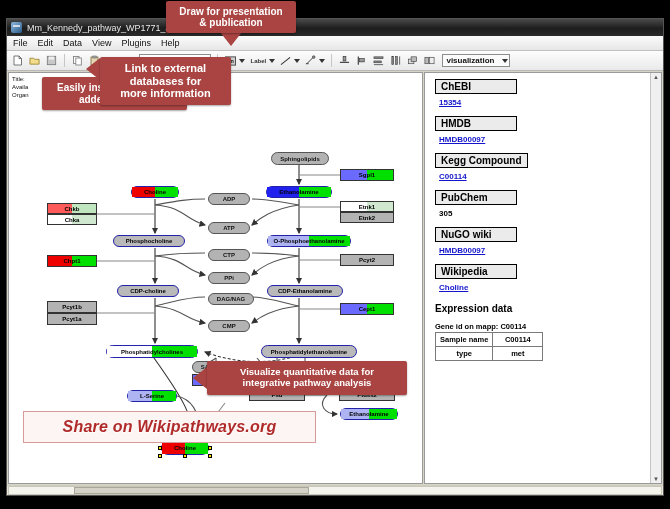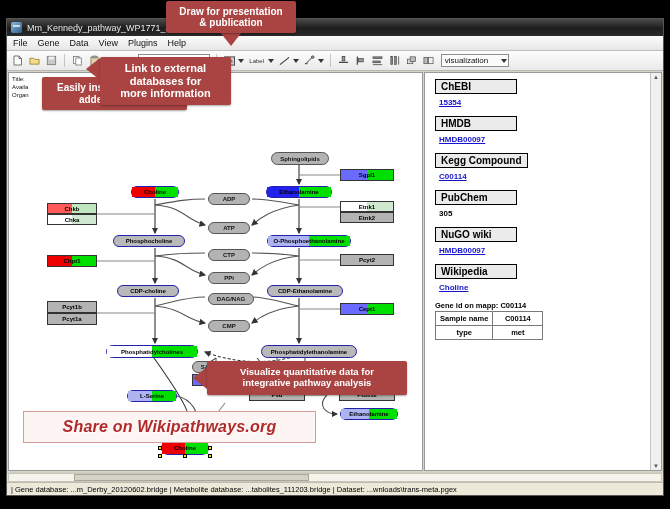--- a/index.html
+++ b/index.html
@@ -36,21 +36,21 @@
     background:linear-gradient(180deg,#fbfbfb,#e6e6e6);
     border-bottom:1px solid #c0c0c0;
     font-size:9px; color:#111; padding-left:5px; gap:8px;
   }
   .menubar span{cursor:default;padding:0 1px;}
   
   .toolbar{
     flex:0 0 20px;height:20px;display:flex;align-items:center;
     background:linear-gradient(180deg,#fdfdfd,#e9e9e9);
     border-bottom:1px solid #b8b8b8;
-    padding-left:4px; gap:4px; font-size:8px;
+    padding-left:4px; gap:4px; font-size:8px;font-weight:bold;
   }
   .tbtn{
     width:13px;height:13px;border:1px solid transparent;border-radius:2px;
     display:flex;align-items:center;justify-content:center;
     font-size:8px; color:#3a3a3a; position:relative;
   }
   .tbtn svg{display:block;}
   .tsep{width:1px;height:13px;background:#c6c6c6;margin:0 2px;}
   .zoomlbl{font-size:8px;color:#222;margin-left:4px;margin-right:2px;}
   .zoombox{
@@ -183,21 +183,21 @@
 
 <div id="app">
 
   <div class="titlebar">
     <span class="tb-ico"></span>
     <span>Mm_Kennedy_pathway_WP1771_45176.gpml</span>
   </div>
 
   <div class="menubar">
     <span>File</span>
-    <span>Gene</span>
+    <span>Edit</span>
     <span>Data</span>
     <span>View</span>
     <span>Plugins</span>
     <span>Help</span>
   </div>
 
   <div class="toolbar">
     <div class="tbtn">
       <svg width="11" height="11" viewBox="0 0 11 11">
           <path d="M2 1h5l2.5 2.5V10H2z" fill="#fff" stroke="#555" stroke-width=".8"></path>
@@ -586,20 +586,21 @@
           <div>
             <div class="dbhdr">NuGO wiki</div><br>
             <a class="dblink" href="#">HMDB00097</a>
           </div>
 
           <div>
             <div class="dbhdr">Wikipedia</div><br>
             <a class="dblink" href="#">Choline</a>
           </div>
 
+          <div class="exprhdr">Expression data</div>
           <div class="geneid">Gene id on mapp: C00114</div>
           <table class="expr">
             <tbody>
                 <tr>
               <td>Sample name</td>
               <td>C00114</td>
             </tr>
             <tr>
               <td>type</td>
               <td>met</td>
@@ -621,22 +622,19 @@
       <div class="arrow-l" style="left:79px;top:39px;"></div>
     </div>
   </div>
 
   <div class="hscroll">
     <div class="hstrack">
       <div class="hsthumb"></div>
     </div>
   </div>
 
-  <div class="statusbar">
-    <span>| Gene database: ...m_Derby_20120602.bridge | Metabolite database: ...tabolites_111203.bridge | Dataset: ...wnloads\trans-meta.pgex</span>
-  </div>
 </div>
 
 <div class="callout" style="left:166px;top:1px;width:130px;height:32px;font-size:10px;">
   <span style="white-space:pre-line">Draw for presentation
 &amp; publication</span>
 </div>
 <div class="arrow-d" style="left:220px;top:32px;"></div>
 
 </body></html>

